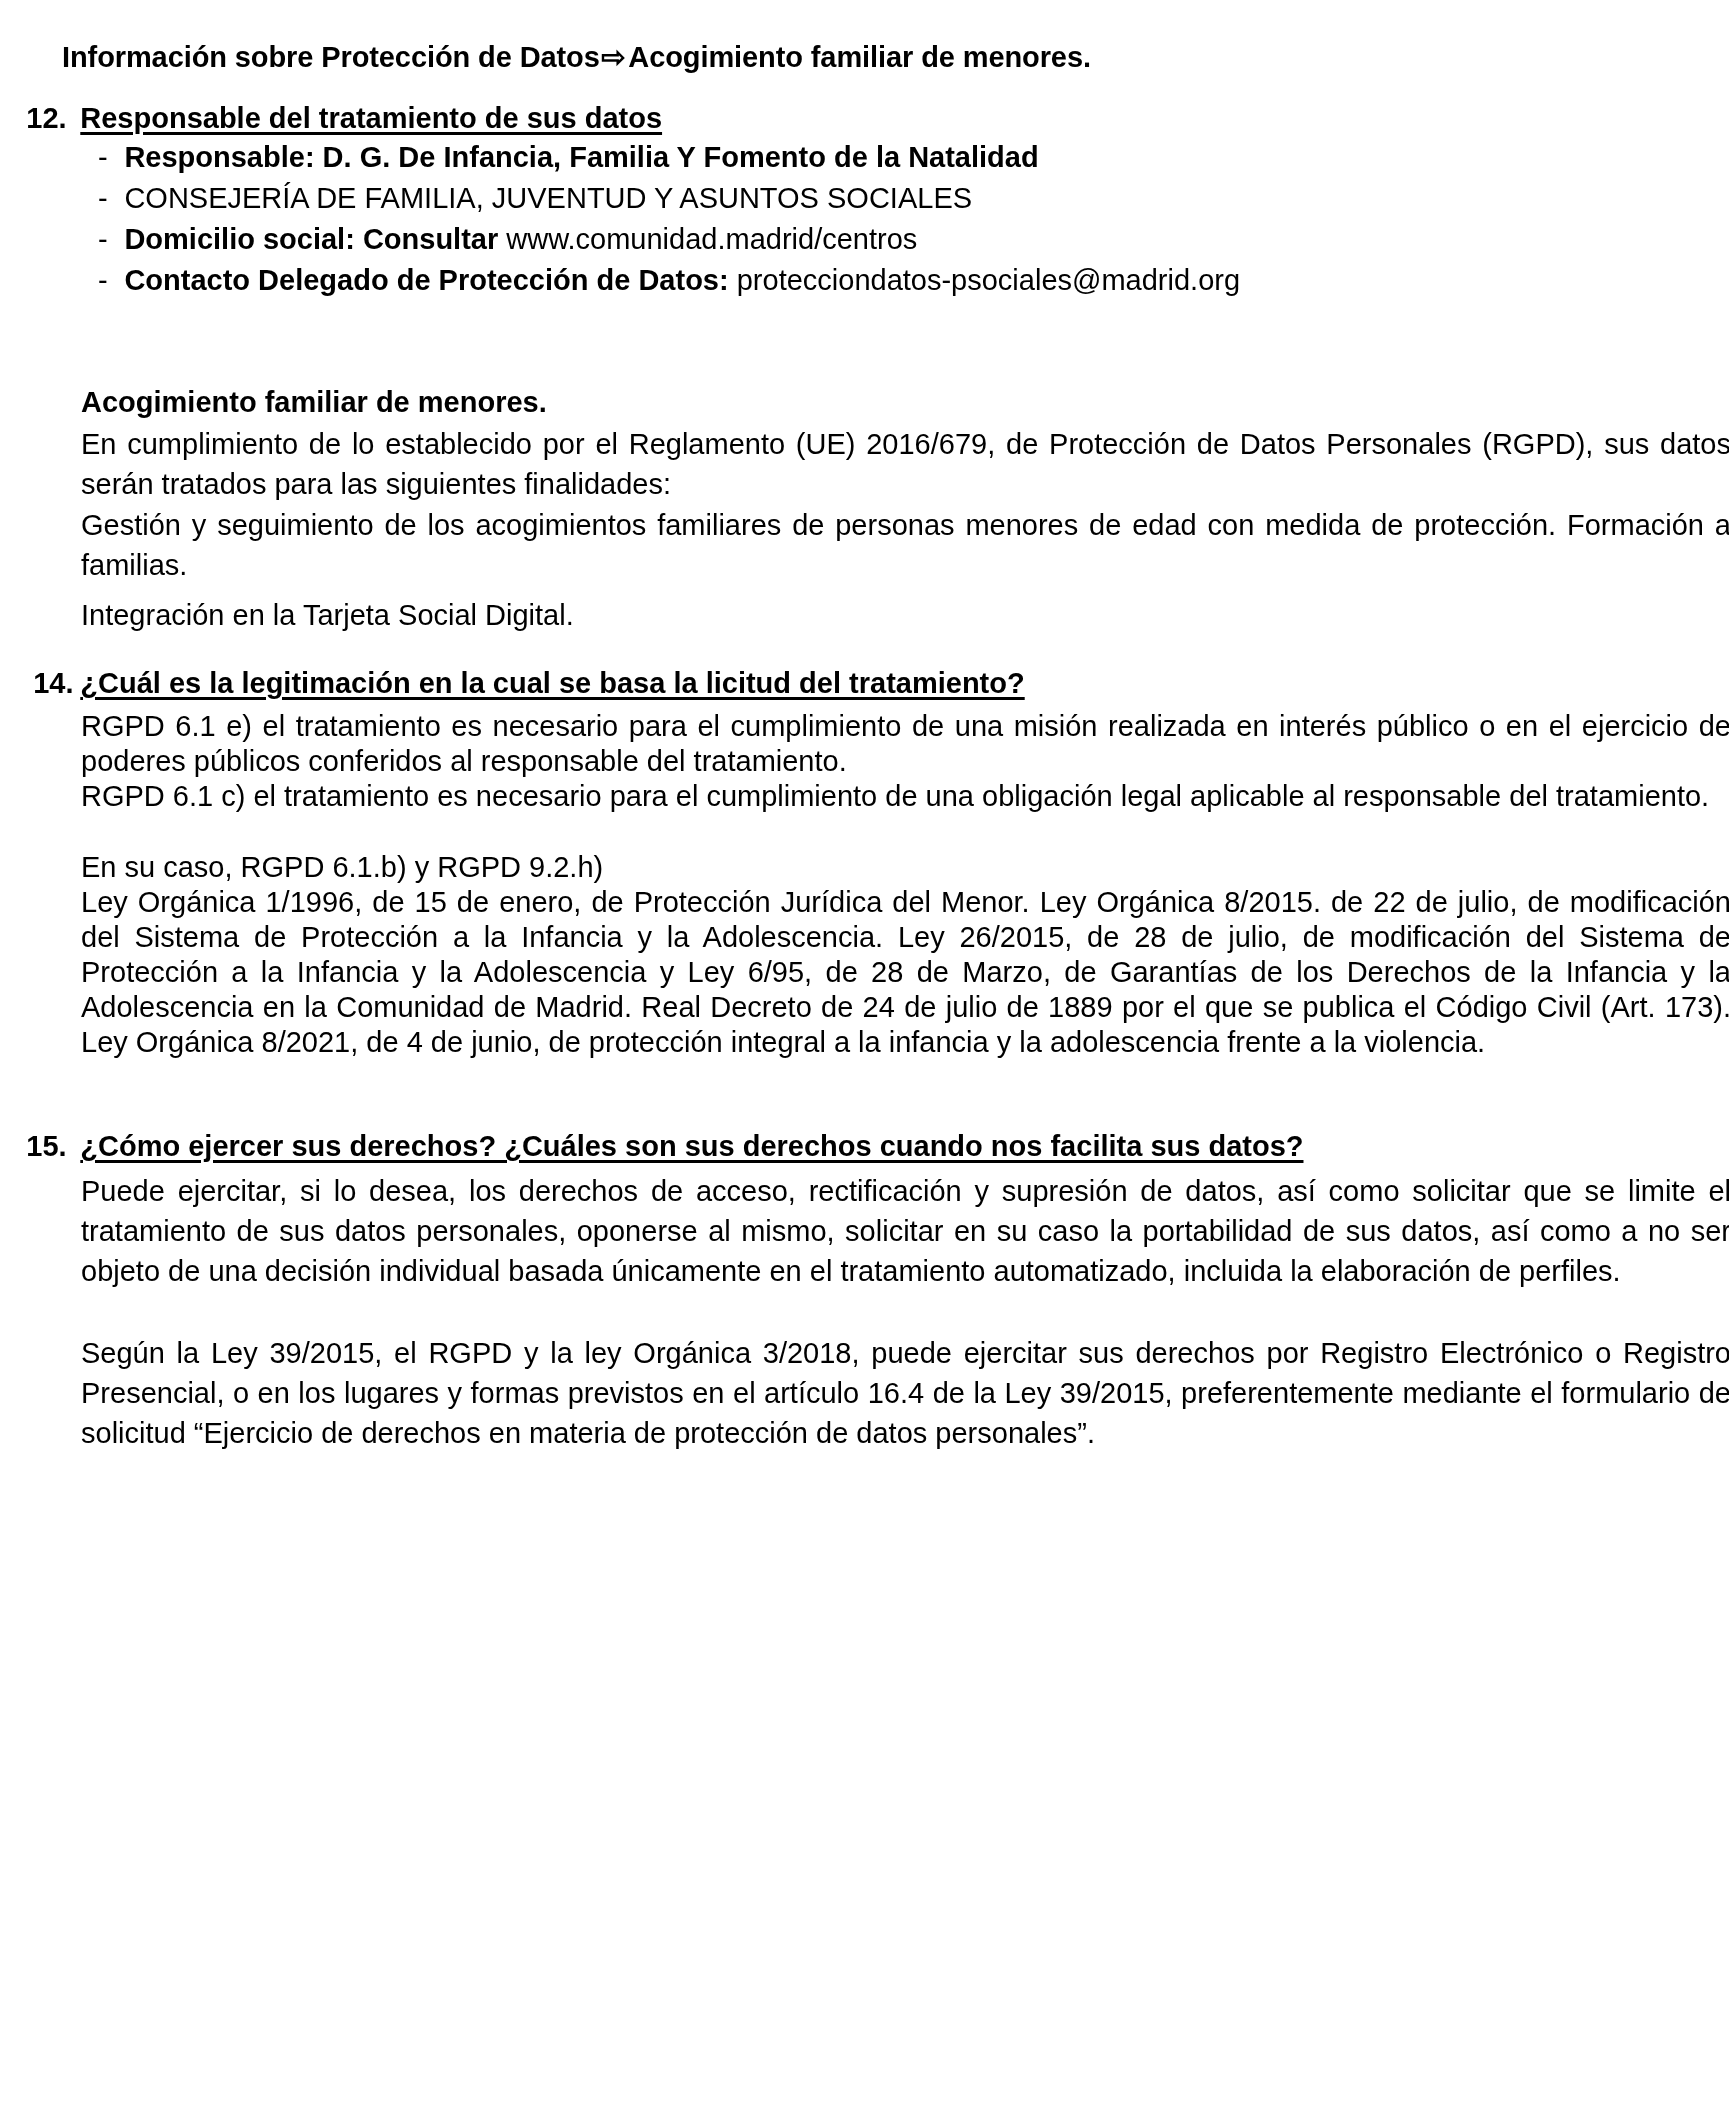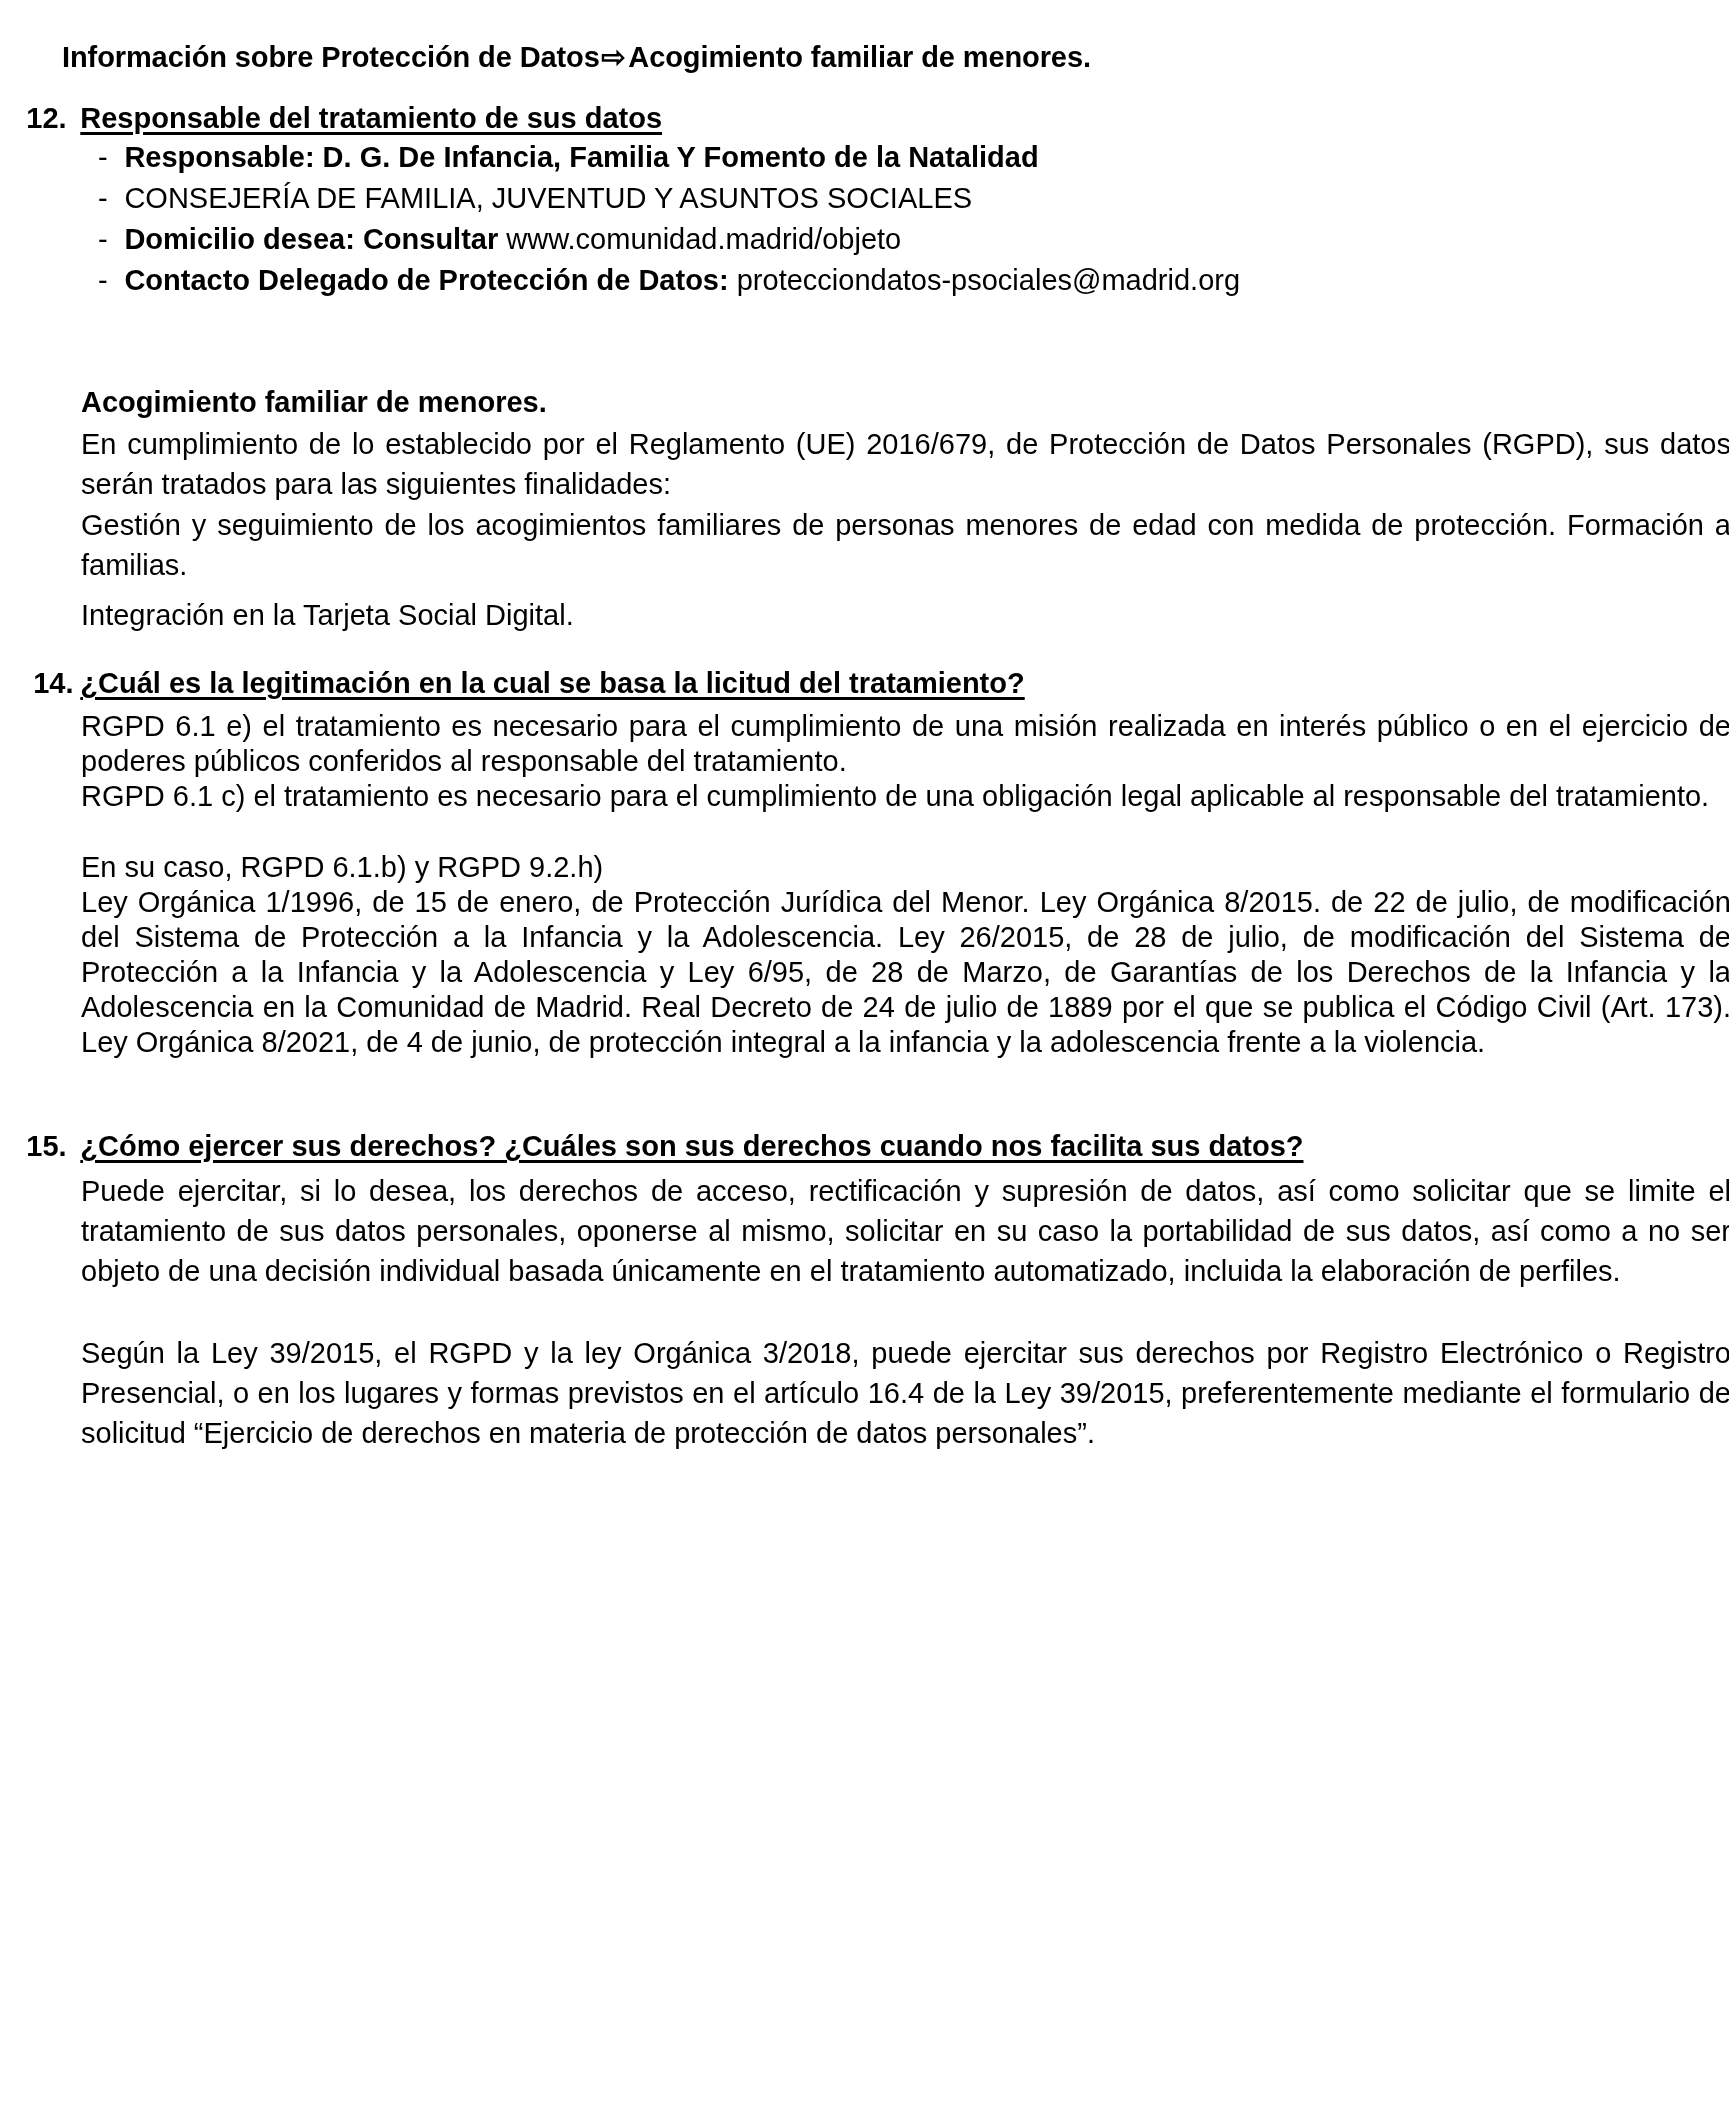--- a/index.html
+++ b/index.html
@@ -110,21 +110,21 @@
     <span class="num">12.</span><span>Responsable del tratamiento de sus datos</span>
   </div>
   <ul class="bullets" style="top:137px;">
     <li>
       <span class="dash">-</span><span class="b">Responsable: D. G. De Infancia, Familia Y Fomento de la Natalidad</span>
     </li>
     <li>
       <span class="dash">-</span><span>CONSEJERÍA DE FAMILIA, JUVENTUD Y ASUNTOS SOCIALES</span>
     </li>
     <li>
-      <span class="dash">-</span><span class="b">Domicilio desea: Consultar</span><span> www.comunidad.madrid/objeto</span>
+      <span class="dash">-</span><span class="b">Domicilio social: Consultar</span><span> www.comunidad.madrid/centros</span>
     </li>
     <li>
       <span class="dash">-</span><span class="b">Contacto Delegado de Protección de Datos:</span><span> protecciondatos-psociales@madrid.org</span>
     </li>
   </ul>
 
   <div class="sub-bold" style="top:385px;">Acogimiento familiar de menores.</div>
   <p class="para lh55" style="top:424px;">En cumplimiento de lo establecido por el Reglamento (UE) 2016/679, de Protección de Datos Personales (RGPD), sus datos serán tratados para las siguientes finalidades:</p>
   <p class="para lh55" style="top:505px;">Gestión y seguimiento de los acogimientos familiares de personas menores de edad con medida de protección. Formación  a familias.</p>
   <p class="para lh55" style="top:585px;margin-top:10px;">Integración en la Tarjeta Social Digital.</p>

